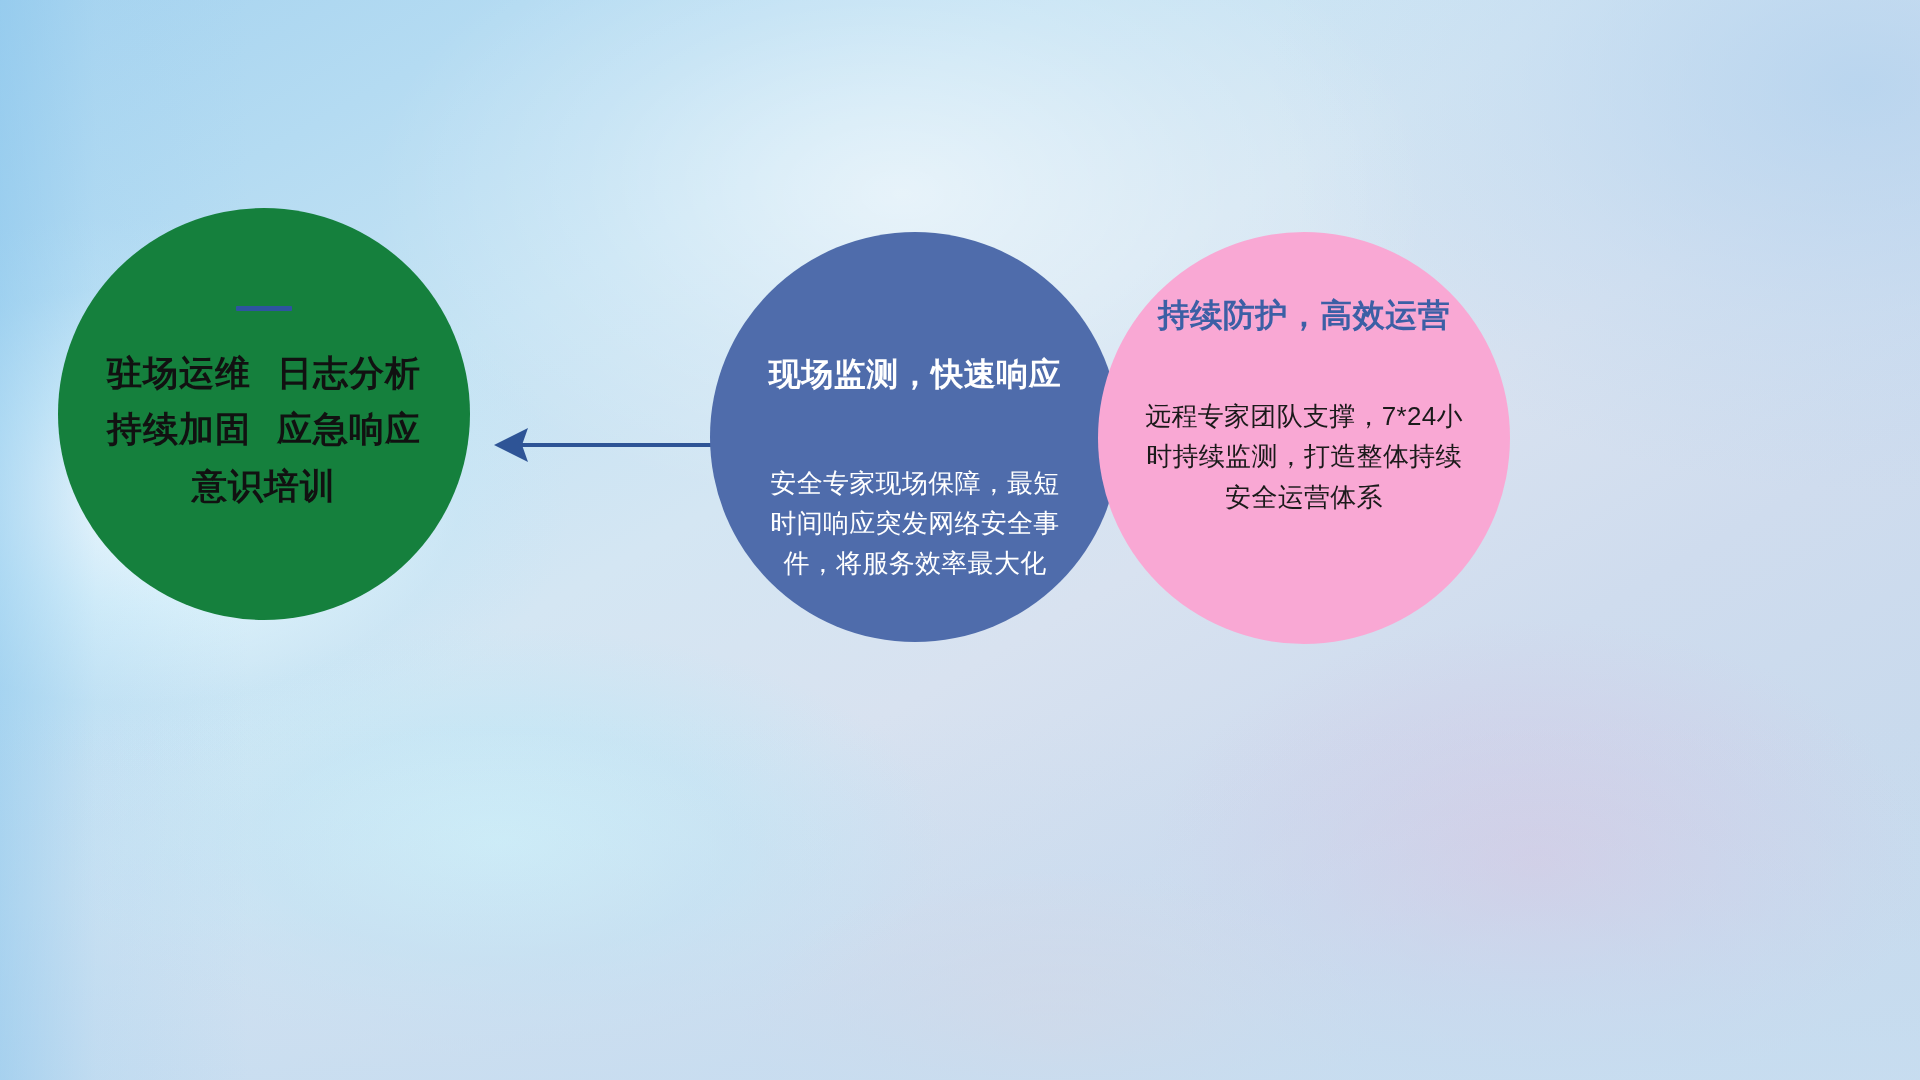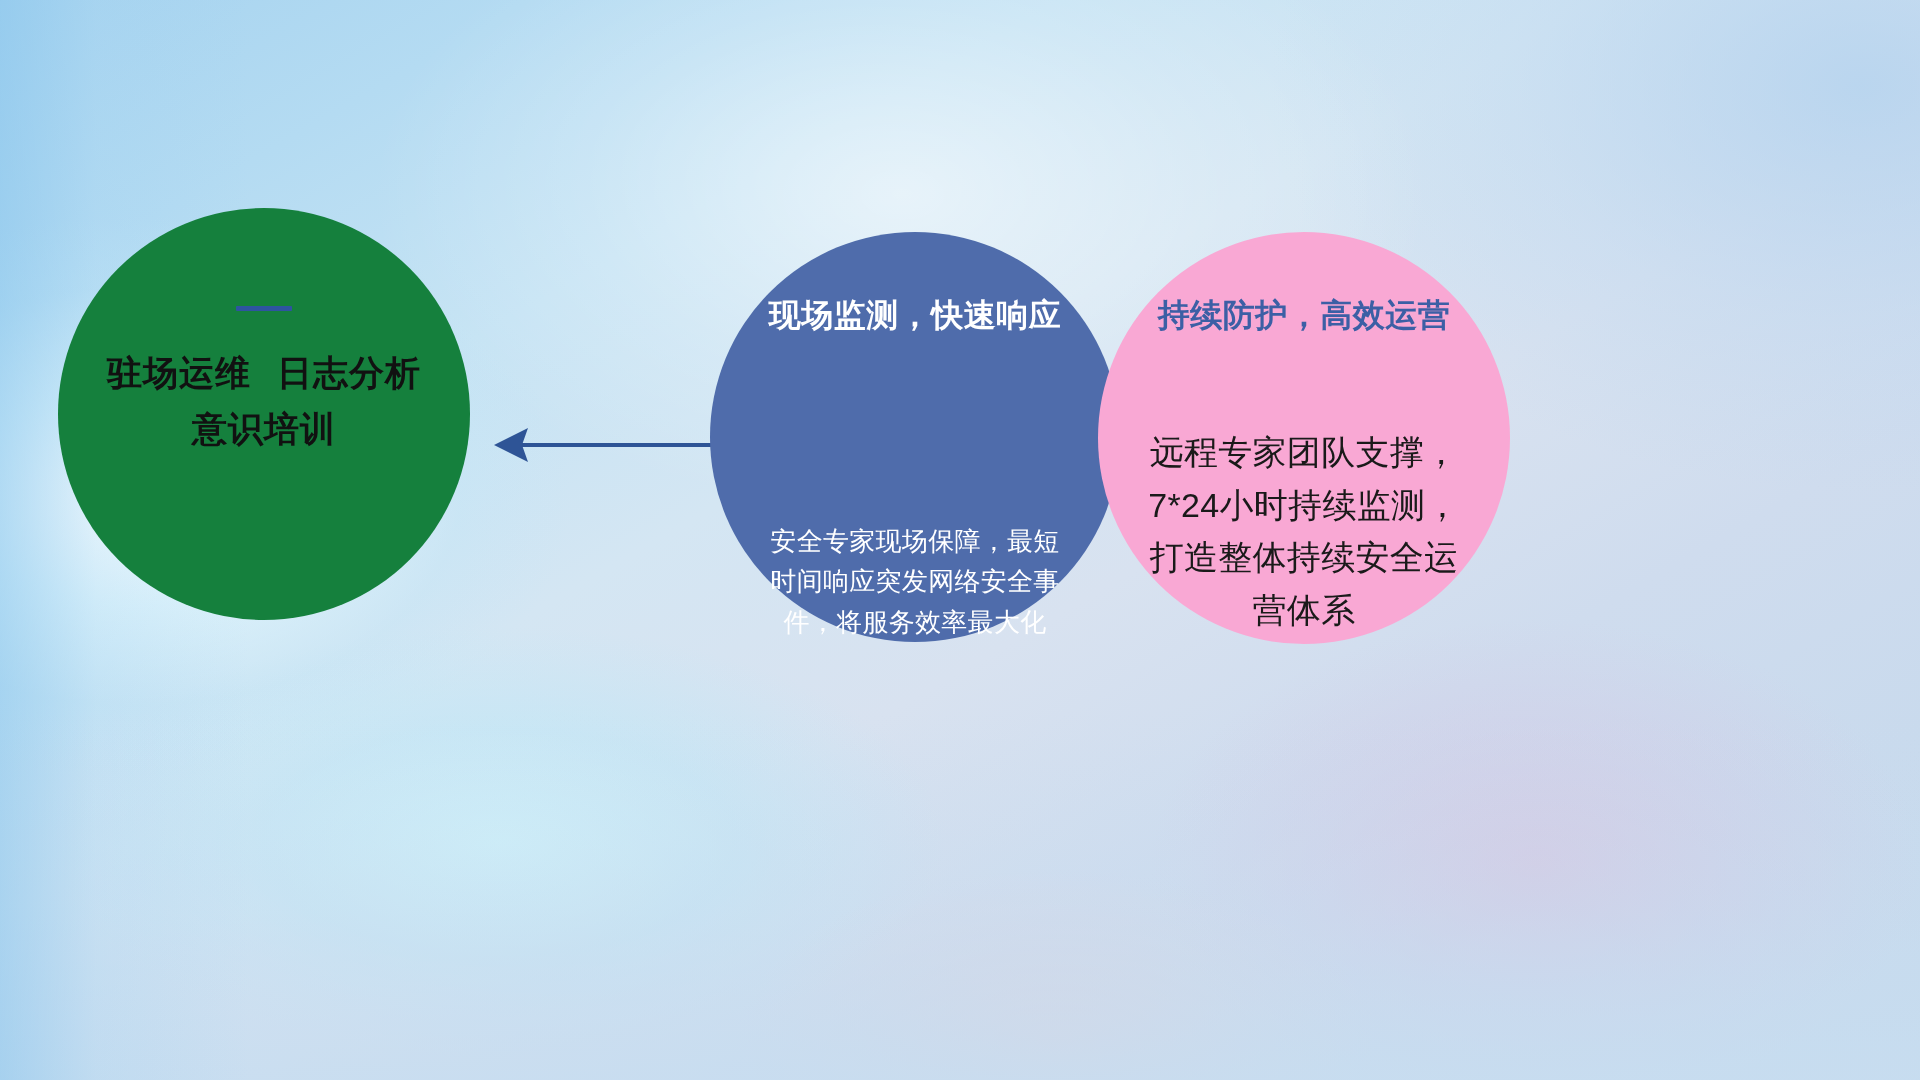--- a/index.html
+++ b/index.html
@@ -138,21 +138,21 @@
     width: 26px;
   }
 
   .circle-mid {
     left: 710px;
     top: 232px;
     width: 410px;
     height: 410px;
     background: #4f6cab;
     z-index: 2;
-    justify-content: space-between;
+    justify-content: center;
     padding-top: 62px;
   }
   .mid-title {
     font-size: 32px;
     font-weight: bold;
     color: #ffffff;
     letter-spacing: 0.5px;
     white-space: nowrap;
     margin-bottom: 0;
   }
@@ -177,23 +177,23 @@
     padding-top: 62px;
   }
   .right-title {
     font-size: 32px;
     font-weight: bold;
     color: #3c5fa5;
     letter-spacing: 0.5px;
     white-space: nowrap;
   }
   .right-body {
-    margin-top: 88px;
+    margin-top: 58px;
     width: 330px;
-    font-size: 34px;
+    font-size: 26px;
     line-height: 1.55;
     color: #1a1a1a;
     text-align: center;
     letter-spacing: 0.3px;
   }
 </style>
 </head>
 <body>
 
 <div id="slide">
@@ -213,20 +213,23 @@
     <path d="M 14 45 L 48 28 L 42 45 L 48 62 Z" fill="#2e5496"></path>
   </svg>
 
   <div class="circle circle-left">
     <div class="accent-dash"></div>
     <div class="left-lines">
       <div class="left-line">
         <span>驻场运维</span><span class="gap"></span><span>日志分析</span>
       </div>
       <div class="left-line">
+        <span>持续加固</span><span class="gap"></span><span>应急响应</span>
+      </div>
+      <div class="left-line">
         <span>意识培训</span>
       </div>
     </div>
   </div>
 
   <div class="circle circle-mid">
     <div class="mid-title">现场监测，快速响应</div>
     <div class="mid-body">安全专家现场保障，最短时间响应突发网络安全事件，将服务效率最大化</div>
   </div>
 

